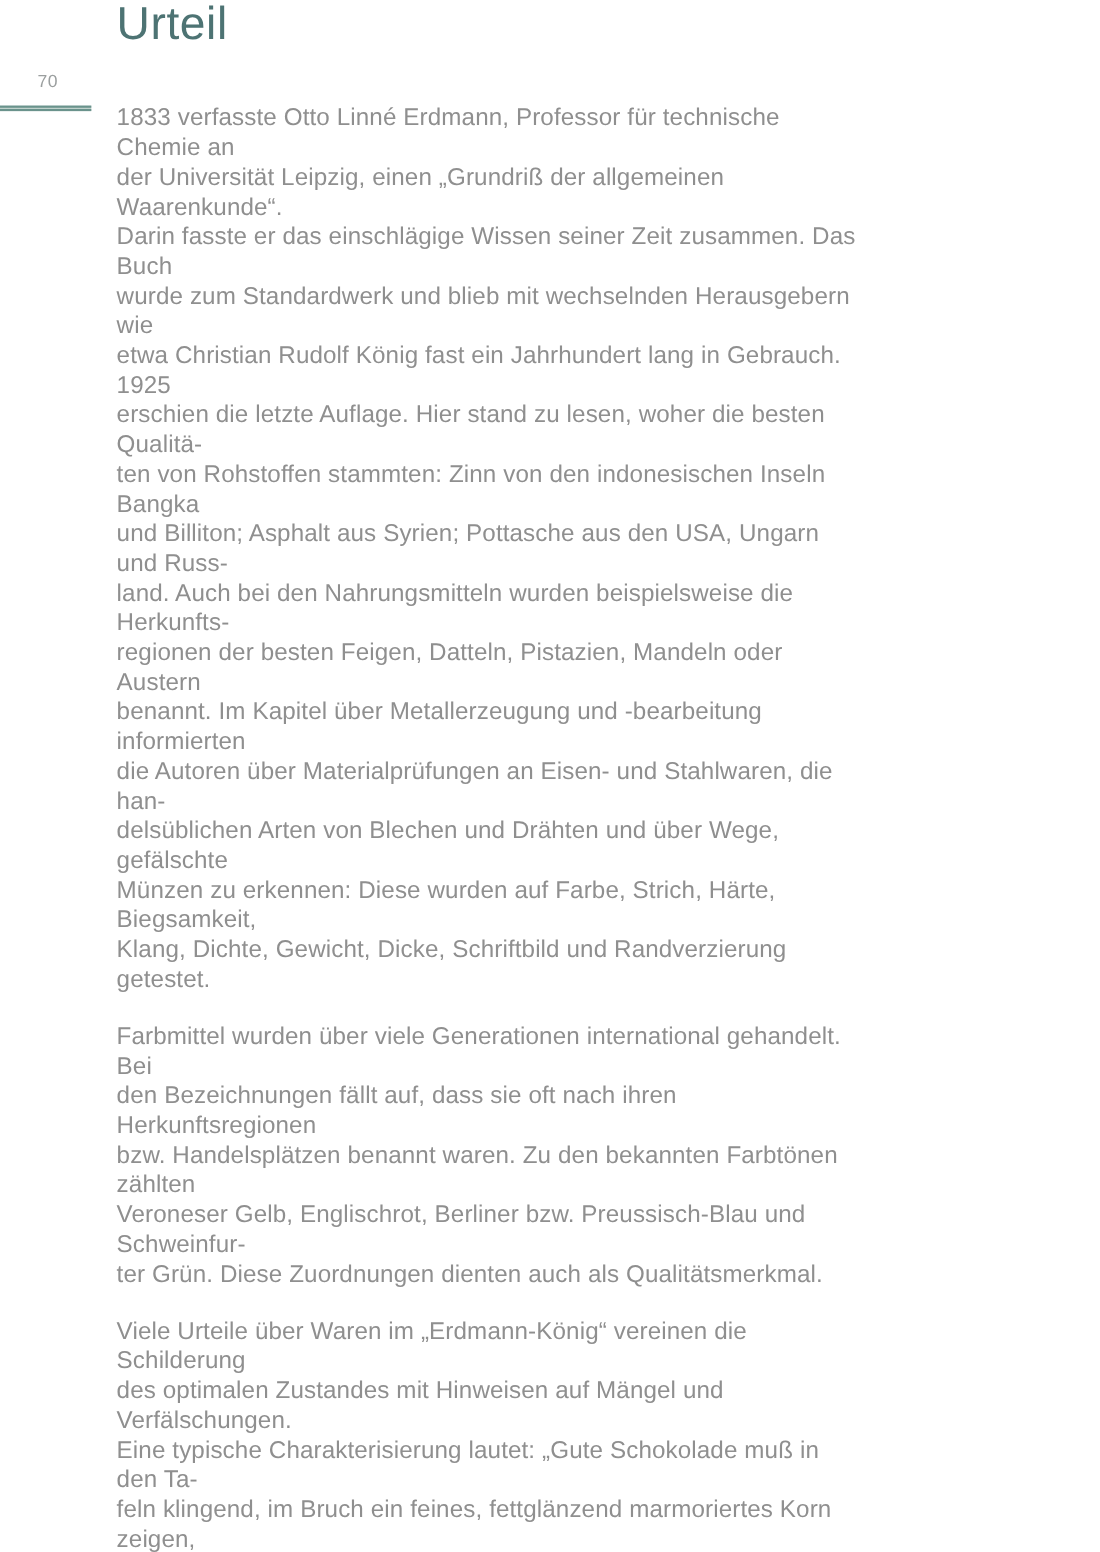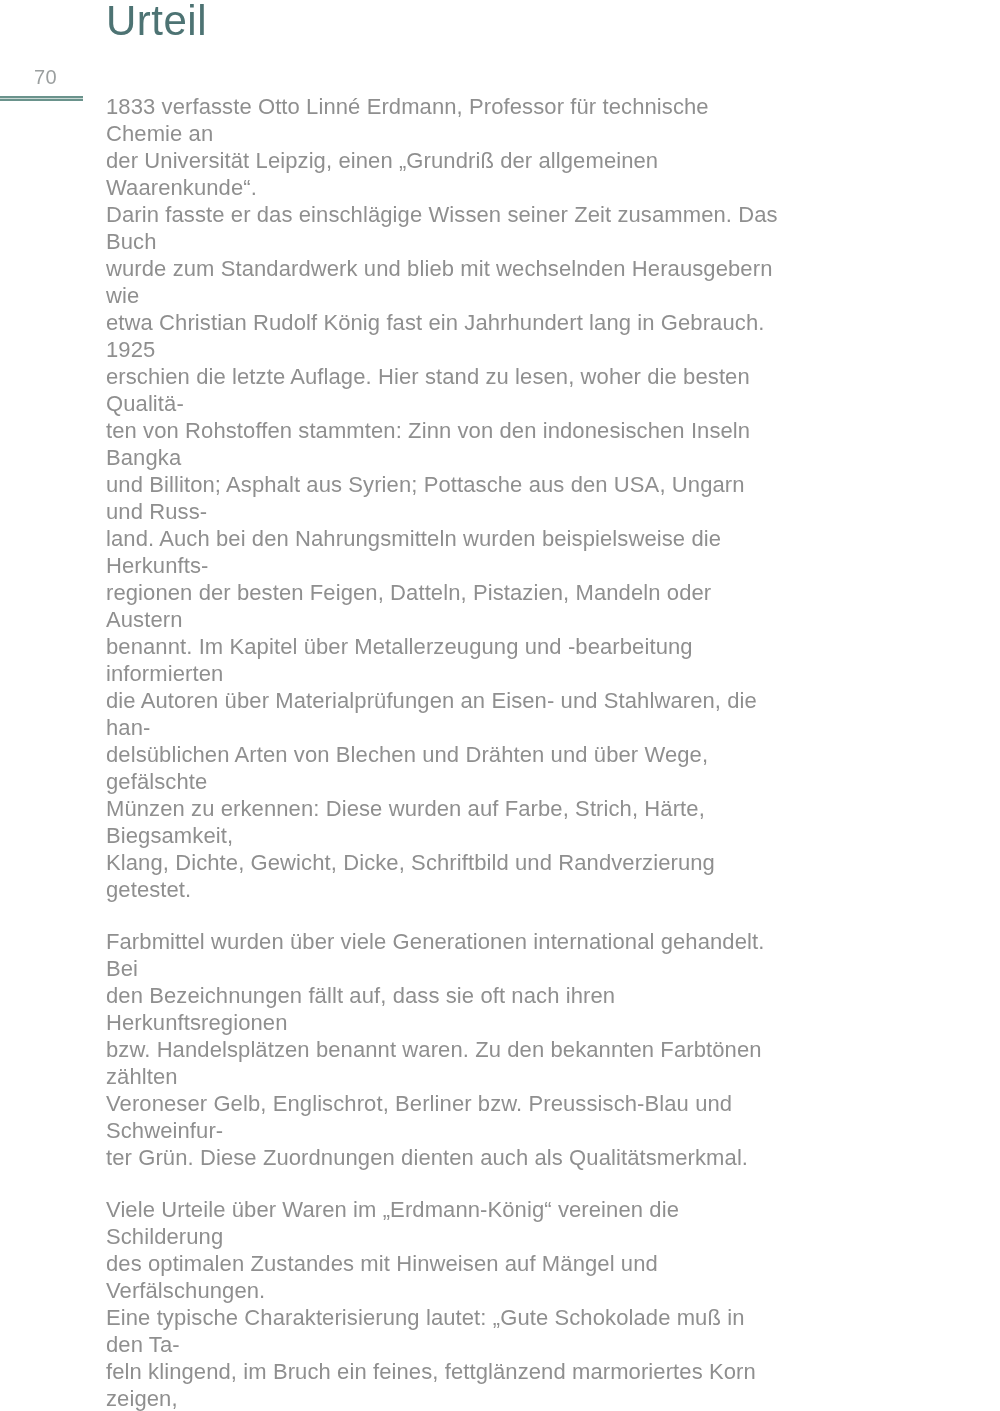--- a/index.html
+++ b/index.html
@@ -21,21 +21,21 @@
     height: 1411px;
     background: var(--background);
     font-family: "Liberation Sans", "DejaVu Sans", sans-serif;
     overflow: hidden;
     position: relative;
   }
   .page-number {
     position: absolute;
     left: 34px;
     top: 66px;
-    font-size: 20px;
+    font-size: 16px;
     font-weight: 300;
     color: var(--page-number);
     letter-spacing: 0.5px;
   }
   .header-rule {
     position: absolute;
     left: 0;
     top: 96px;
     width: 83px;
     height: 5px;

